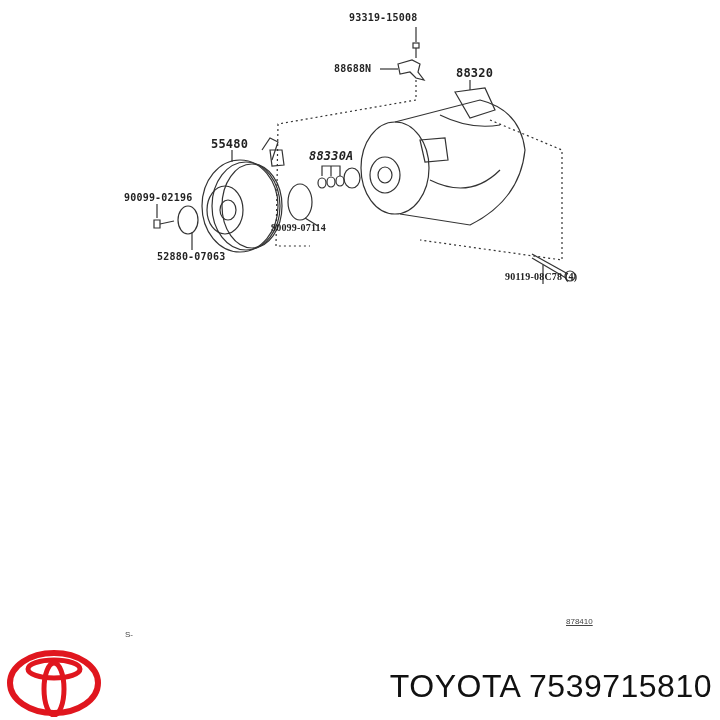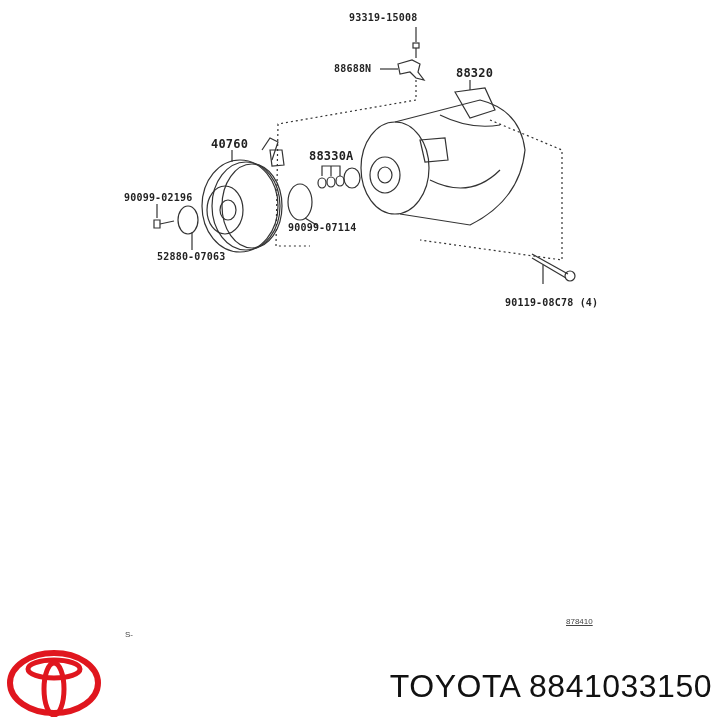--- a/index.html
+++ b/index.html
@@ -66,37 +66,37 @@
       <line x1="532" y1="254" x2="568" y2="274"></line>
       <line x1="532" y1="258" x2="566" y2="278"></line>
       <circle cx="570" cy="276" r="5"></circle>
       <line x1="543" y1="265" x2="543" y2="284"></line>
     </g>
   </svg>
 
   <span class="lbl" style="left:349px;top:12px;">93319-15008</span>
   <span class="lbl" style="left:334px;top:63px;">88688N</span>
   <span class="lbl big" style="left:456px;top:66px;">88320</span>
-  <span class="lbl big" style="left:211px;top:137px;">40760</span>
-  <span class="lbl big" style="left:309px;top:149px;">88330A</span>
+  <span class="lbl big" style="left:211px;top:137px;">55480</span>
+  <span class="lbl big" style="left:309px;top:149px;font-style:italic;">88330A</span>
   <span class="lbl" style="left:124px;top:192px;">90099-02196</span>
-  <span class="lbl" style="left:288px;top:222px;">90099-07114</span>
+  <span class="lbl" style="left:271px;top:222px;font-family:Liberation Serif, serif;">90099-07114</span>
   <span class="lbl" style="left:157px;top:251px;">52880-07063</span>
-  <span class="lbl" style="left:505px;top:297px;">90119-08C78 (4)</span>
+  <span class="lbl" style="left:505px;top:271px;font-family:Liberation Serif, serif;">90119-08C78 (4)</span>
 
   <span class="small" style="left:125px;top:630px;">S-</span>
   <span class="small" style="left:566px;top:617px;text-decoration:underline;">878410</span>
 </div>
 
 <div class="logo">
   <svg width="96" height="72" viewBox="0 0 96 72">
     <g fill="none" stroke="#e0161e">
       <ellipse cx="48" cy="38" rx="44" ry="30" stroke-width="6"></ellipse>
       <ellipse cx="48" cy="24" rx="26" ry="9" stroke-width="5"></ellipse>
       <ellipse cx="48" cy="44" rx="10" ry="26" stroke-width="5"></ellipse>
     </g>
   </svg>
 </div>
 
 <div class="brand">
   <span>TOYOTA</span>
-  <span>8841033150</span>
+  <span>7539715810</span>
 </div>
 
 </body></html>

